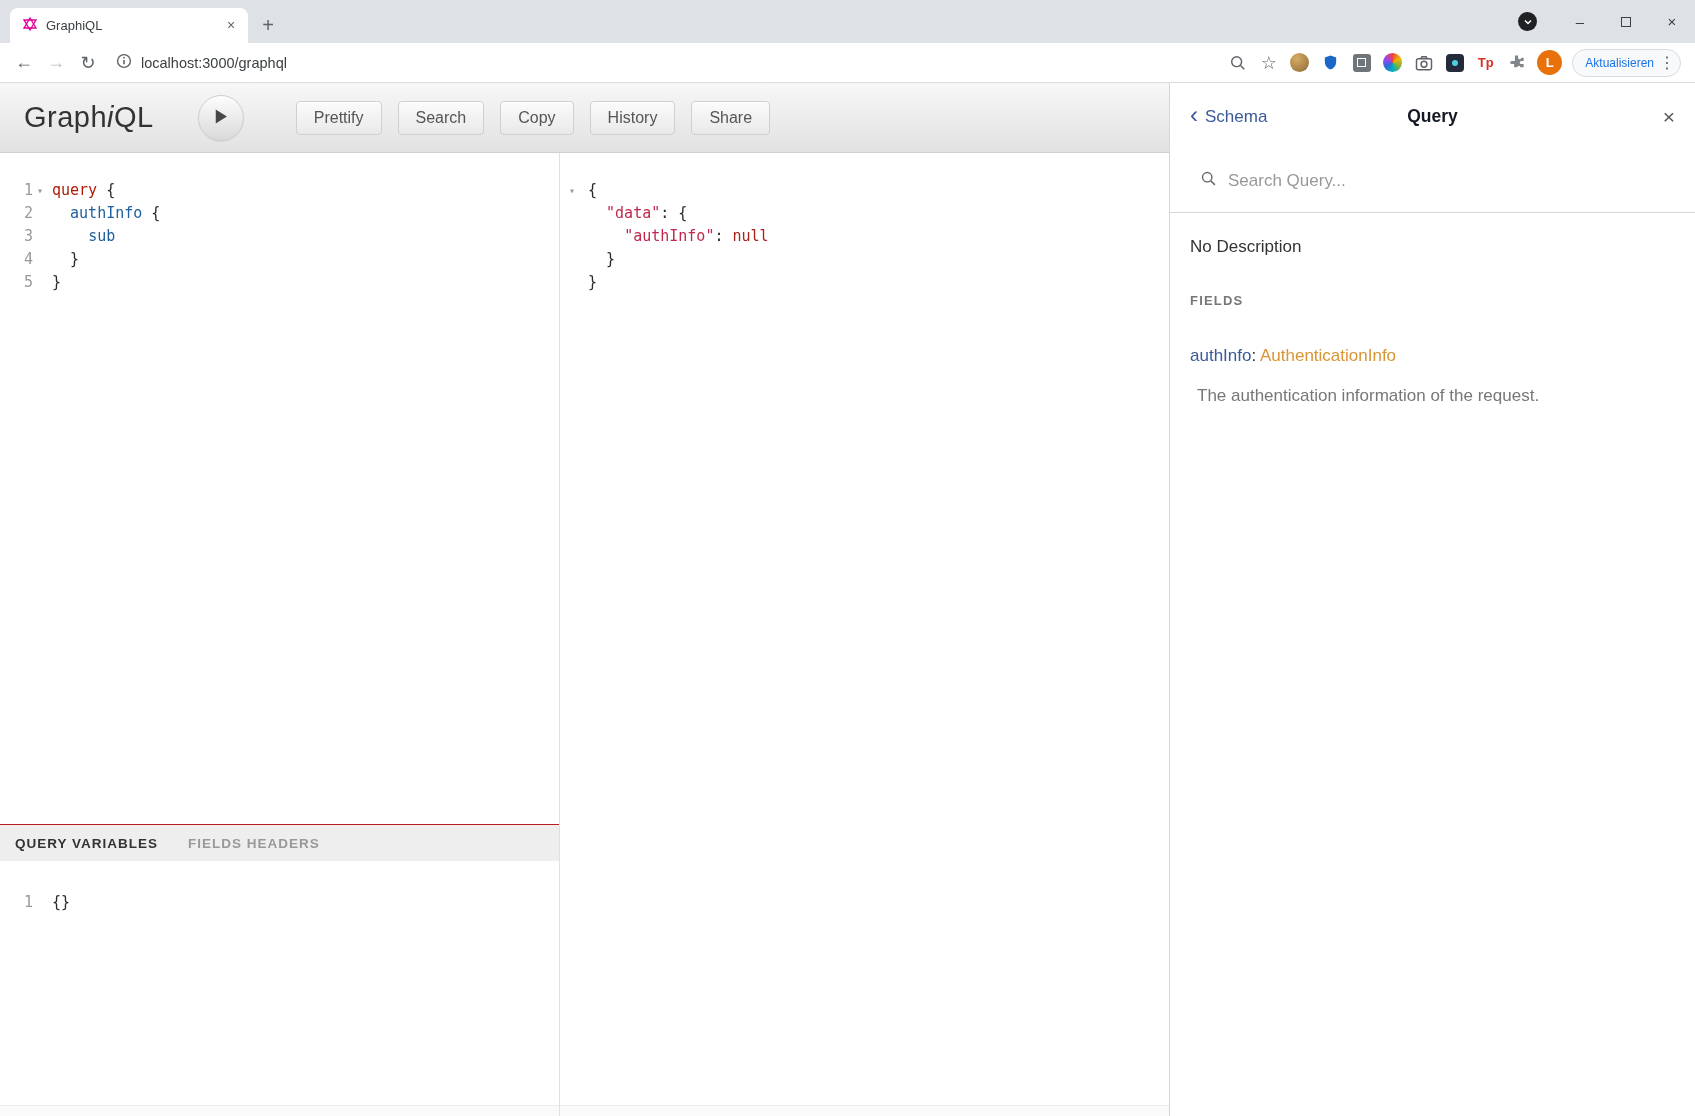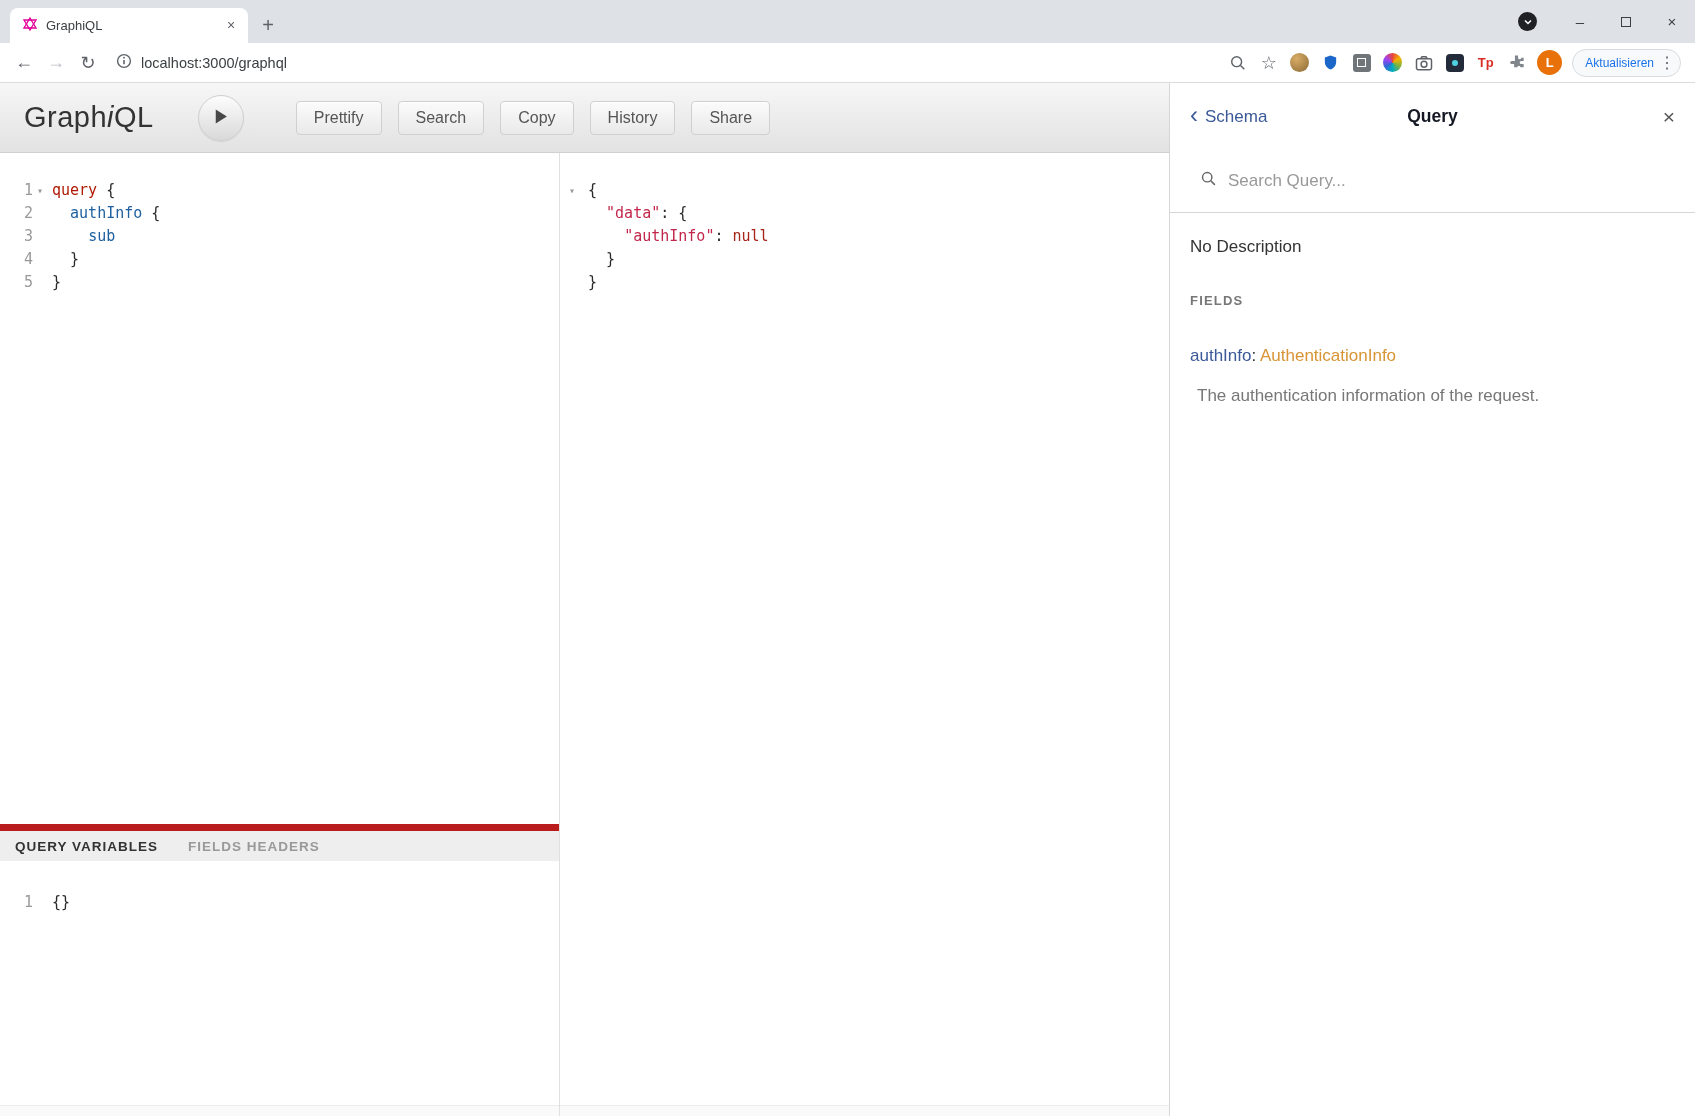--- a/index.html
+++ b/index.html
@@ -57,21 +57,21 @@
   .gutter-line { display:flex; justify-content:flex-end; height:23px; padding-right:5px; }
   .fold { width:14px; font-size:10px; color:#999; text-align:center; line-height:23px; }
   .code { white-space:pre; color:#2a2a2a; flex:1; }
   .code-line { height:23px; }
   .tk-kw   { color:var(--keyword,#B11A04); }
   .tk-prop { color:var(--property-blue,#1F61A0); }
   .tk-key  { color:var(--json-key,#C2274B); }
   .tk-null { color:var(--json-null,#A6261B); }
   .tk-p    { color:#2a2a2a; }
 
-  .var-header { height:37px; background:#EEE; border-top:7px solid #b91c1c; display:flex; align-items:center; gap:30px; padding-left:15px; flex-shrink:0; }
+  .var-header { height:37px; background:#EEE; border-top:1px solid #b91c1c; display:flex; align-items:center; gap:30px; padding-left:15px; flex-shrink:0; }
   .var-tab { font-size:13.5px; font-weight:bold; letter-spacing:1px; color:#999; cursor:pointer; }
   .var-tab.active { color:#333; }
   .var-editor { height:255px; display:flex; padding-top:30px; background:#fff; }
   .hscroll { position:absolute; left:0; right:0; bottom:0; height:11px; background:#FAFAFA; border-top:1px solid #ECECEC; }
 
   .result-pane { flex:1; position:relative; padding:26px 0 0 28px; background:#fff; overflow:hidden; }
   .result-fold { position:absolute; left:9px; top:26px; font-size:10px; color:#999; line-height:23px; }
 
   
   .docs { width:525px; display:flex; flex-direction:column; background:#fff; font-size:17px; color:#333; }

